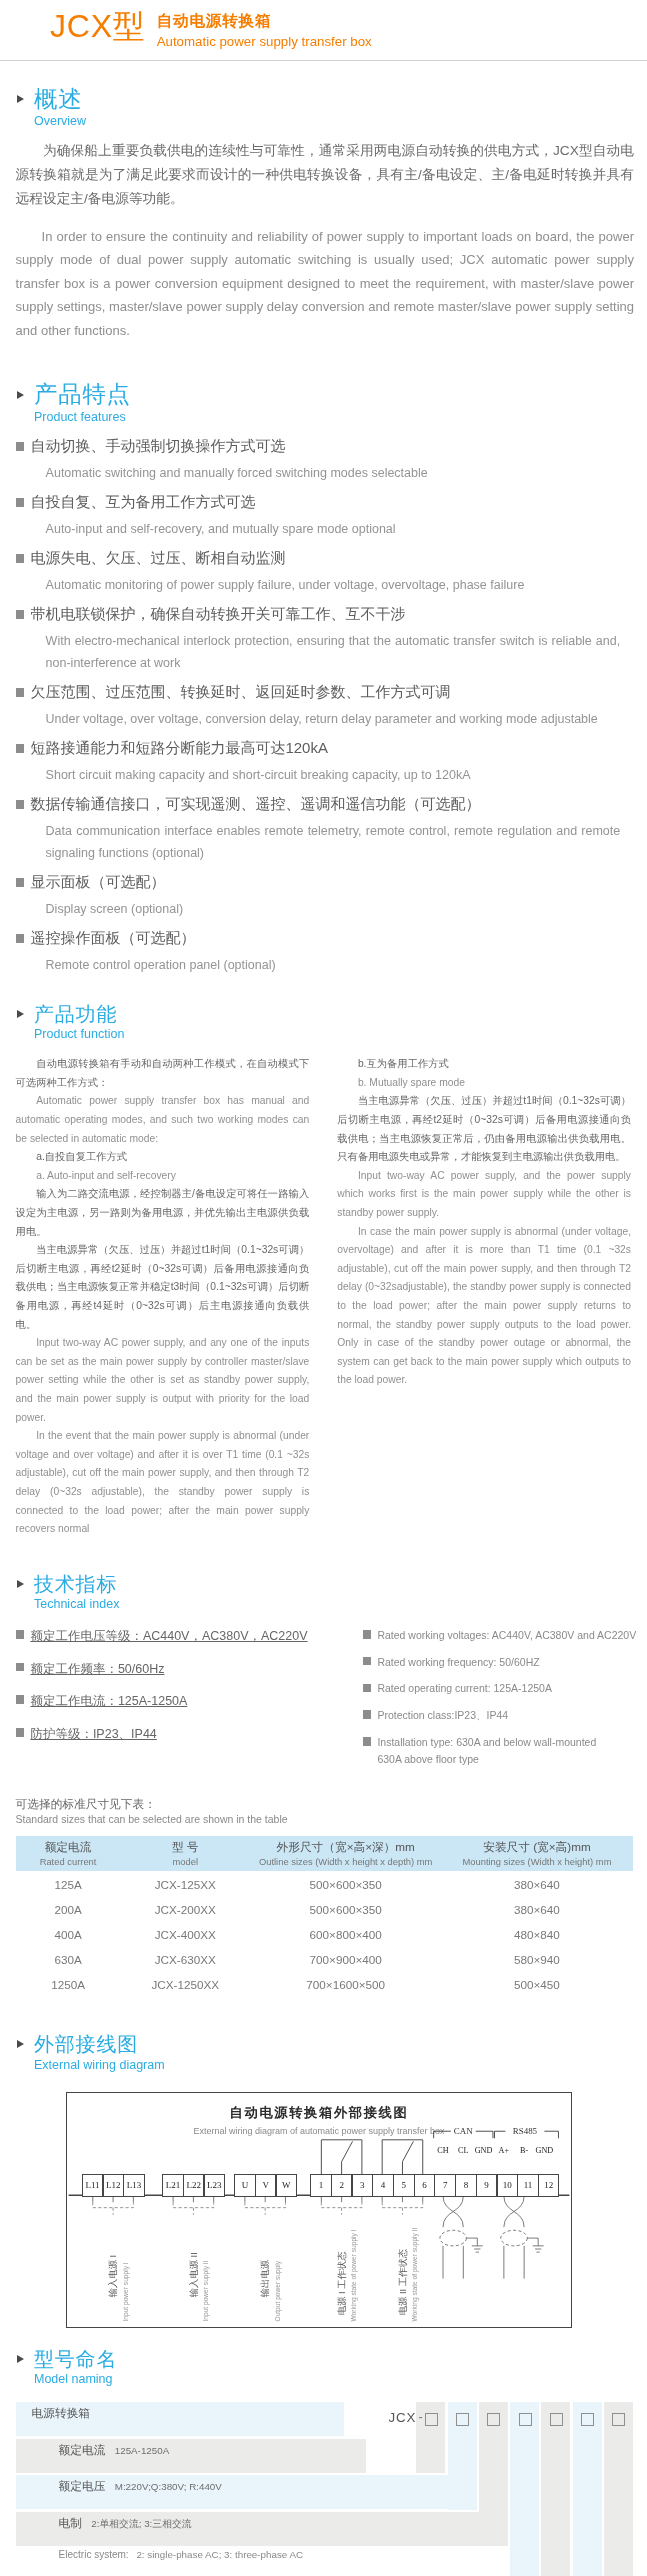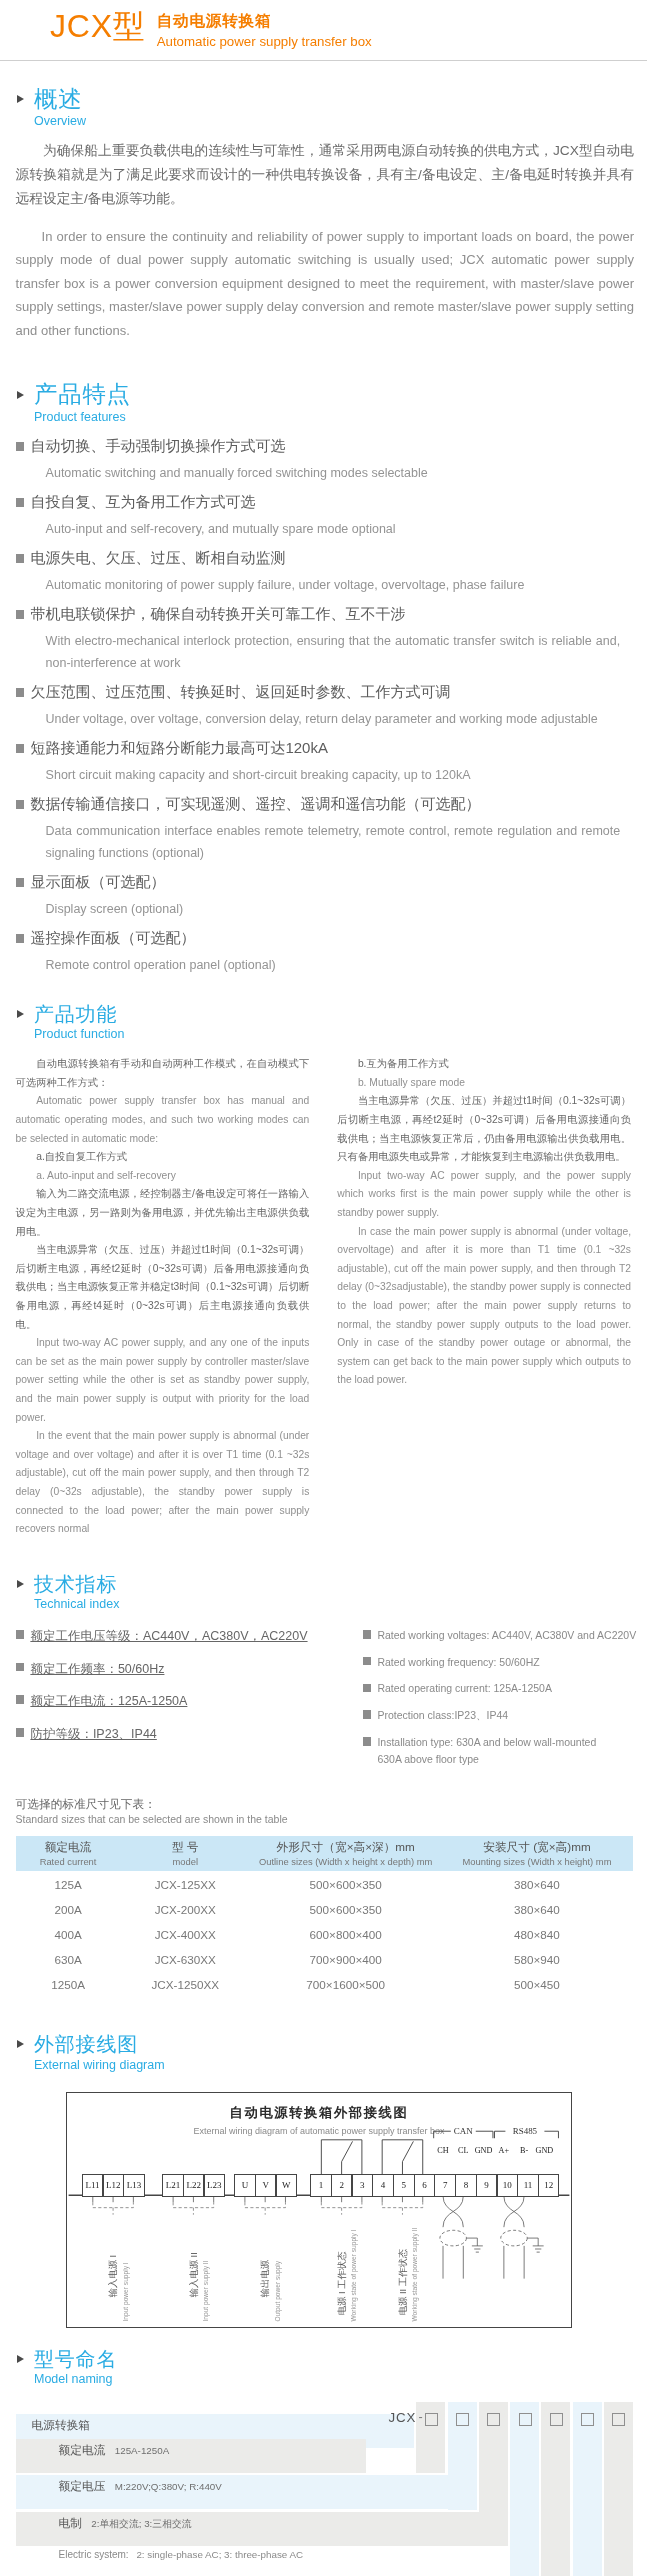--- a/index.html
+++ b/index.html
@@ -70,21 +70,21 @@
     font-family:"Liberation Serif","DejaVu Serif",serif;font-size:9px;color:#222;}
   .g1{left:15.6px;} .g2{left:96px;} .g3{left:168px;} .g4{left:244px;}
   
   .ladder{position:relative;margin:15.6px 0 0 15.6px;width:619px;height:291px;}
   .lrow{position:absolute;left:0;height:34px;padding:3.9px 0 0 43px;box-sizing:border-box;}
   .lrow .l1{font-size:11.7px;color:#565656;}
   .lrow .l1 .desc{font-size:9.8px;color:#6f6f6f;margin-left:9.4px;}
   .lrow .l2{font-size:10px;color:#8a8a8a;margin-top:18px;}
   .lrow .l2 .desc{font-size:9.8px;margin-left:7.8px;}
   .bg-b{background:#e9f4fb;} .bg-g{background:#ebebe9;}
-  .lr0{top:12px;width:398px;padding-left:16px;} .lr1{top:37px;width:350px;} .lr2{top:73px;width:461px;}
+  .lr0{top:0;width:328px;padding-left:16px;} .lr1{top:37px;width:350px;} .lr2{top:73px;width:461px;}
   .lr3{top:110px;width:492px;}
   .lcol{position:absolute;top:0;width:29px;}
   .lc0{left:400px;height:71px;} .lc1{left:432px;height:108px;} .lc2{left:463px;height:144px;}
   .lc3{left:494px;height:181px;} .lc4{left:525px;height:218px;} .lc5{left:557px;height:254px;}
   .lc6{left:588px;height:291px;}
   .mprefix{position:absolute;left:373px;top:8.6px;font-size:13.3px;color:#555;letter-spacing:0.8px;}
   .mdash{position:absolute;left:403px;top:8.6px;font-size:12.5px;color:#777;}
   .mbox{position:absolute;top:11px;width:11px;height:11px;border:1.6px solid #8f8f8f;background:transparent;}
   .mb0{left:409px;} .mb1{left:440px;} .mb2{left:471px;} .mb3{left:503px;}
   .mb4{left:534px;} .mb5{left:565px;} .mb6{left:596px;}

